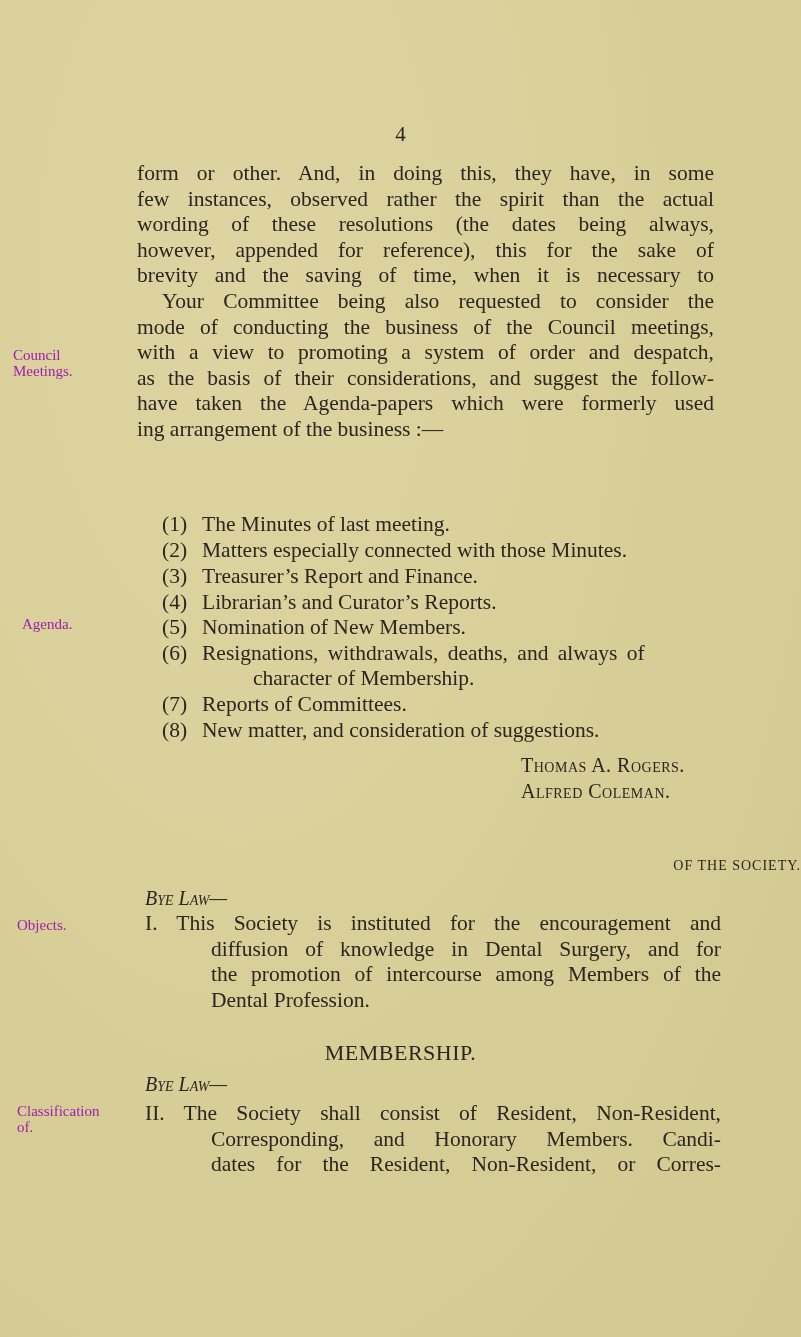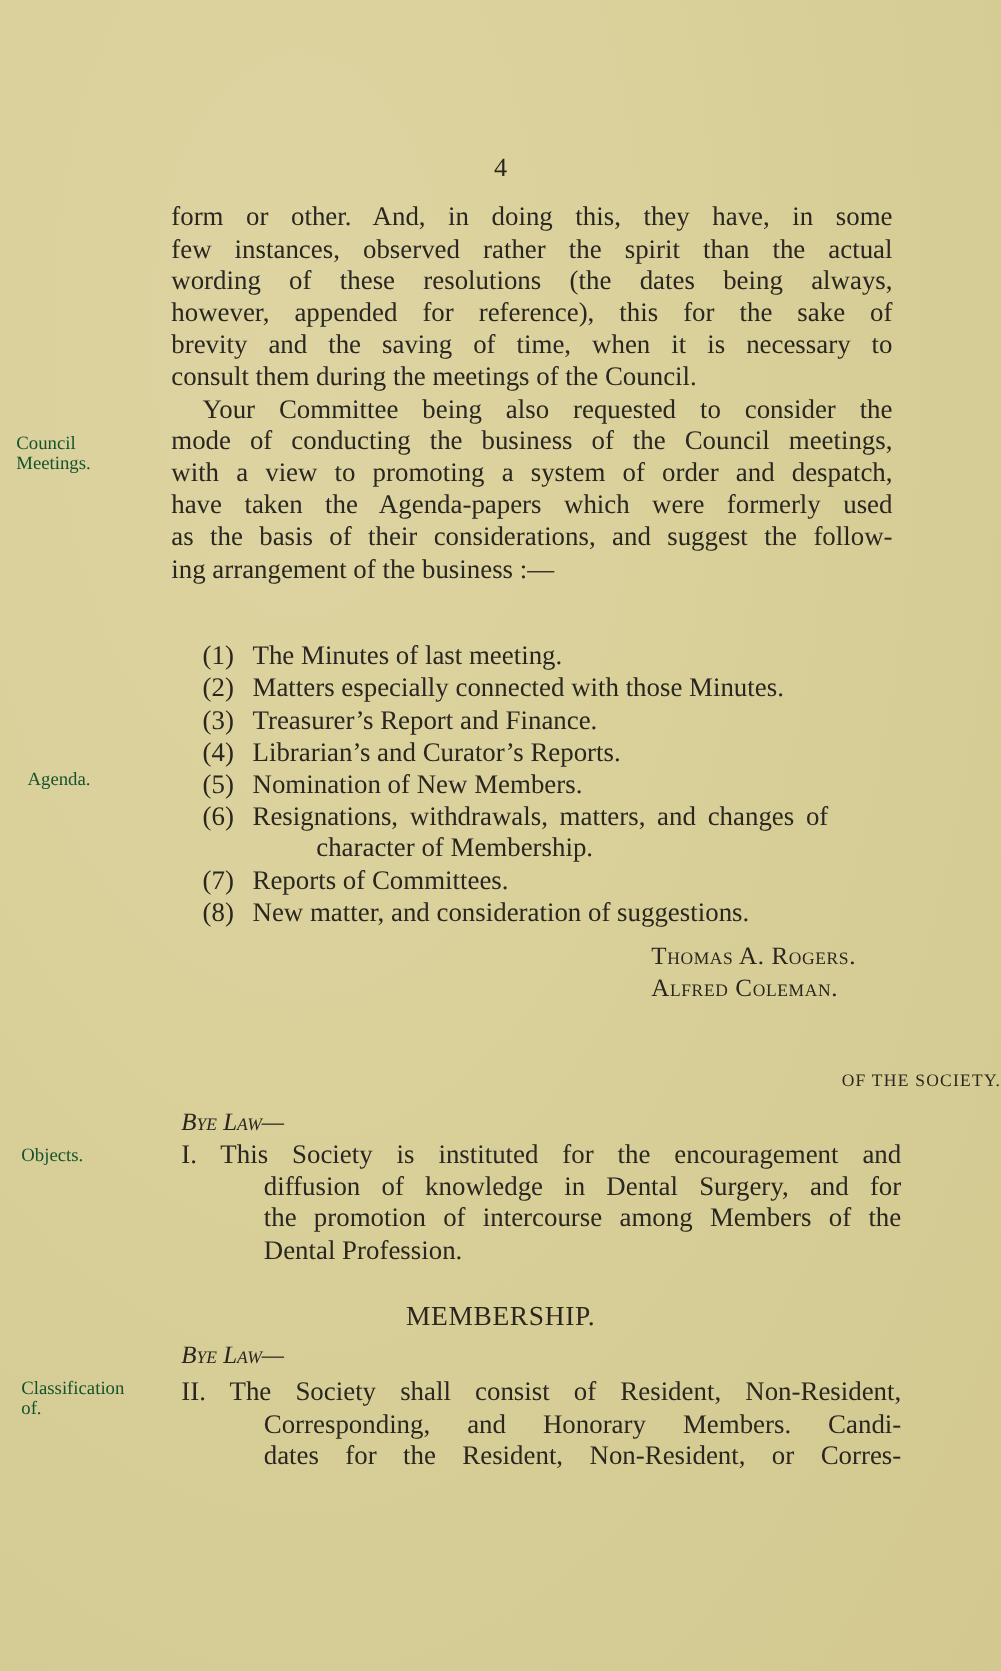--- a/index.html
+++ b/index.html
@@ -10,21 +10,21 @@
       font-family: "Liberation Serif", "DejaVu Serif", serif;
       color: #2a2620;
       position: relative;
     }
     .page { position: absolute; left: 0; top: 0; width: 801px; height: 1337px; }
     .pagenum { position: absolute; top: 122px; left: 0; width: 801px; text-align: center; font-size: 21px; }
     .text { position: absolute; left: 137px; width: 577px; font-size: 21.5px; line-height: 25.6px; }
     .line { display: block; white-space: nowrap; text-align: justify; text-align-last: justify; height: 25.6px; }
     .line.last { text-align-last: left; }
     .indent { padding-left: 25px; }
-    .margin-note { position: absolute; font-size: 15px; line-height: 16px; color: #14532d; }
+    .margin-note { position: absolute; font-size: 15px; line-height: 16px; color: #a21caf; }
     .item { position: absolute; left: 162px; font-size: 21.5px; line-height: 25.6px; white-space: nowrap; }
     .item .num { display: inline-block; width: 40px; }
     .sig { position: absolute; left: 493px; font-size: 20px; font-variant: small-caps; letter-spacing: 0.5px; margin-left: 28px; }
     .heading { position: absolute; left: 0; width: 801px; text-align: center; }
     .h1 { font-size: 22px; letter-spacing: 0.5px; }
     .h2 { font-size: 14px; letter-spacing: 1px; text-align: right; }
     .byelaw { position: absolute; left: 145px; font-size: 20px; font-variant: small-caps; font-style: italic; }
     .para { position: absolute; left: 145px; width: 576px; font-size: 21.5px; line-height: 25.6px; }
     .para .line.hang { padding-left: 66px; box-sizing: border-box; }
   </style>
@@ -34,41 +34,40 @@
 <div class="page">
 
   <div class="pagenum">4</div>
 
   <div class="text" style="top:161px;">
     <span class="line">form or other. And, in doing this, they have, in some</span>
     <span class="line">few instances, observed rather the spirit than the actual</span>
     <span class="line">wording of these resolutions (the dates being always,</span>
     <span class="line">however, appended for reference), this for the sake of</span>
     <span class="line">brevity and the saving of time, when it is necessary to</span>
-    <span class="line last">consult them during the meetings of the Council.</span>
     <span class="line indent">Your Committee being also requested to consider the</span>
     <span class="line">mode of conducting the business of the Council meetings,</span>
     <span class="line">with a view to promoting a system of order and despatch,</span>
+    <span class="line">as the basis of their considerations, and suggest the follow-</span>
     <span class="line">have taken the Agenda-papers which were formerly used</span>
-    <span class="line">as the basis of their considerations, and suggest the follow-</span>
     <span class="line last">ing arrangement of the business :—</span>
   </div>
 
   <div class="margin-note" style="left:13px; top:347px;">
     <div>Council</div>
     <div>Meetings.</div>
   </div>
 
   <div>
     <div class="item" style="top:512px;"><span class="num">(1)</span><span>The Minutes of last meeting.</span></div>
     <div class="item" style="top:538px;"><span class="num">(2)</span><span>Matters especially connected with those Minutes.</span></div>
     <div class="item" style="top:564px;"><span class="num">(3)</span><span>Treasurer’s Report and Finance.</span></div>
     <div class="item" style="top:590px;"><span class="num">(4)</span><span>Librarian’s and Curator’s Reports.</span></div>
     <div class="item" style="top:615px;"><span class="num">(5)</span><span>Nomination of New Members.</span></div>
-    <div class="item" style="top:641px;"><span class="num">(6)</span><span style="word-spacing:4px;">Resignations, withdrawals, matters, and changes of</span></div>
+    <div class="item" style="top:641px;"><span class="num">(6)</span><span style="word-spacing:4px;">Resignations, withdrawals, deaths, and always of</span></div>
     <div class="item" style="top:666px; left:253px;">character of Membership.</div>
     <div class="item" style="top:692px;"><span class="num">(7)</span><span>Reports of Committees.</span></div>
     <div class="item" style="top:718px;"><span class="num">(8)</span><span>New matter, and consideration of suggestions.</span></div>
   </div>
 
   <div class="margin-note" style="left:22px; top:616px;">Agenda.</div>
 
   <div class="sig" style="top:754px;">Thomas A. Rogers.</div>
   <div class="sig" style="top:780px;">Alfred Coleman.</div>
 

